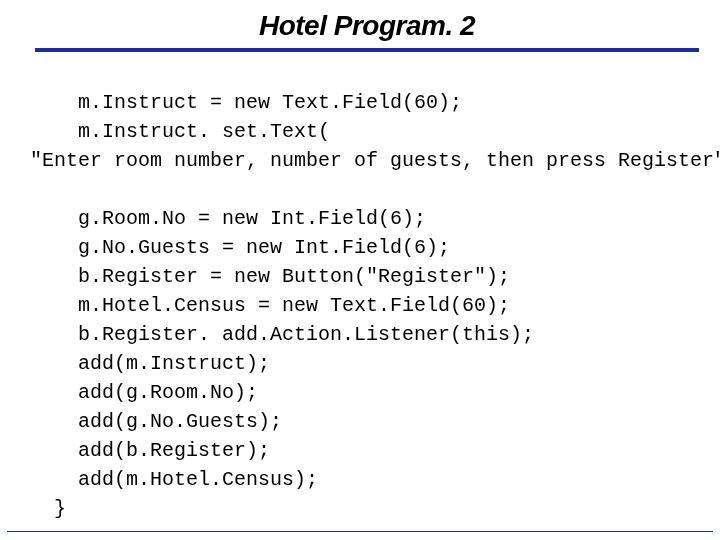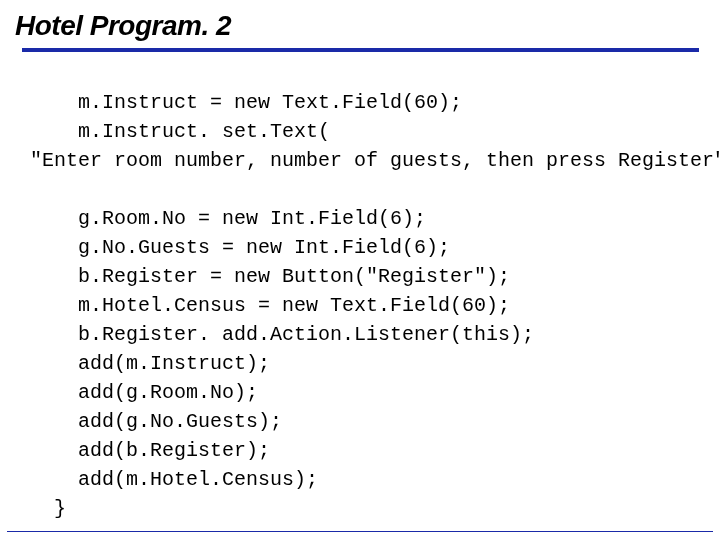--- a/index.html
+++ b/index.html
@@ -10,21 +10,22 @@
       font-family: Arial, Helvetica, sans-serif;
       overflow: hidden;
       position: relative;
     }
     .slide {
       width: 100%;
       height: 100%;
       padding: 0;
     }
     .title-area {
-      padding: 10px 14px 0 15px;
+      padding: 10px 14px 0 28px;
+      text-align: center;
     }
     .slide-title {
       font-size: 28px;
       font-weight: bold;
       font-style: italic;
       color: #000000;
       letter-spacing: -0.5px;
     }
     .title-underline {
       margin-top: 6px;

